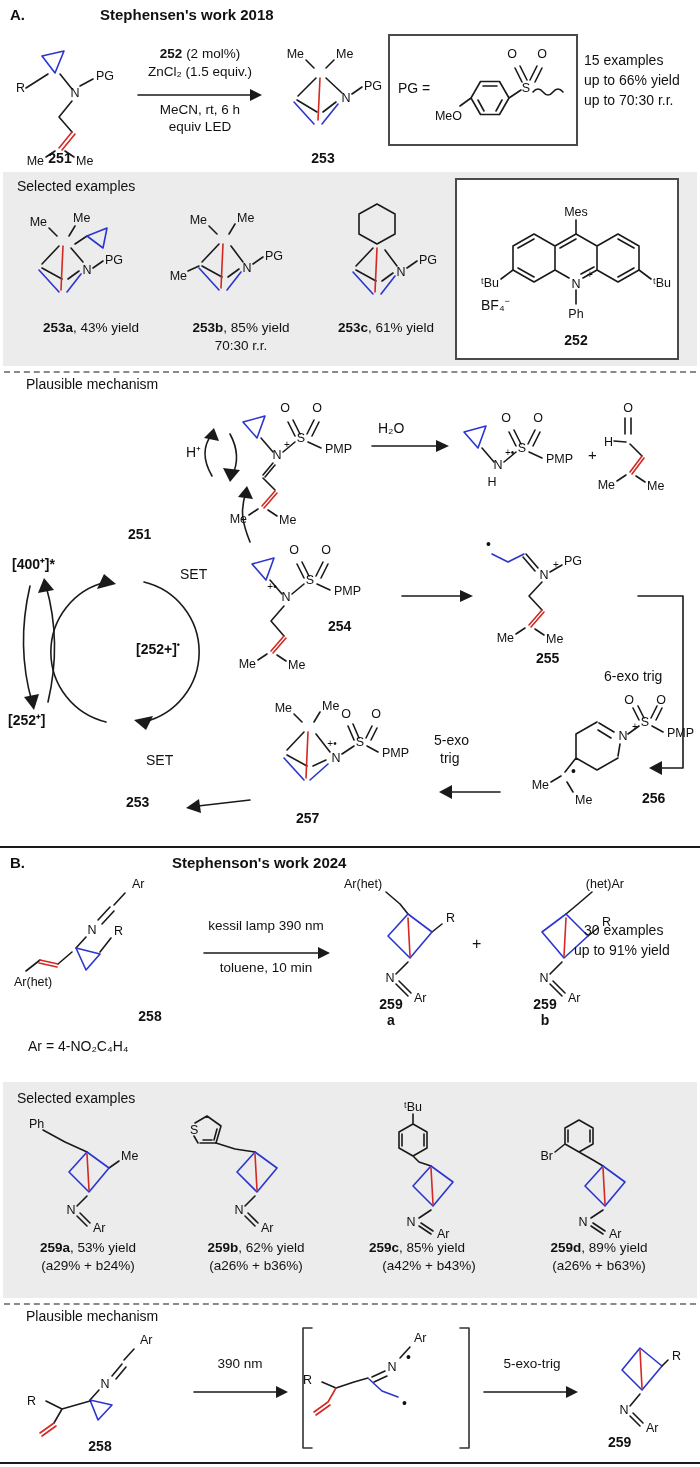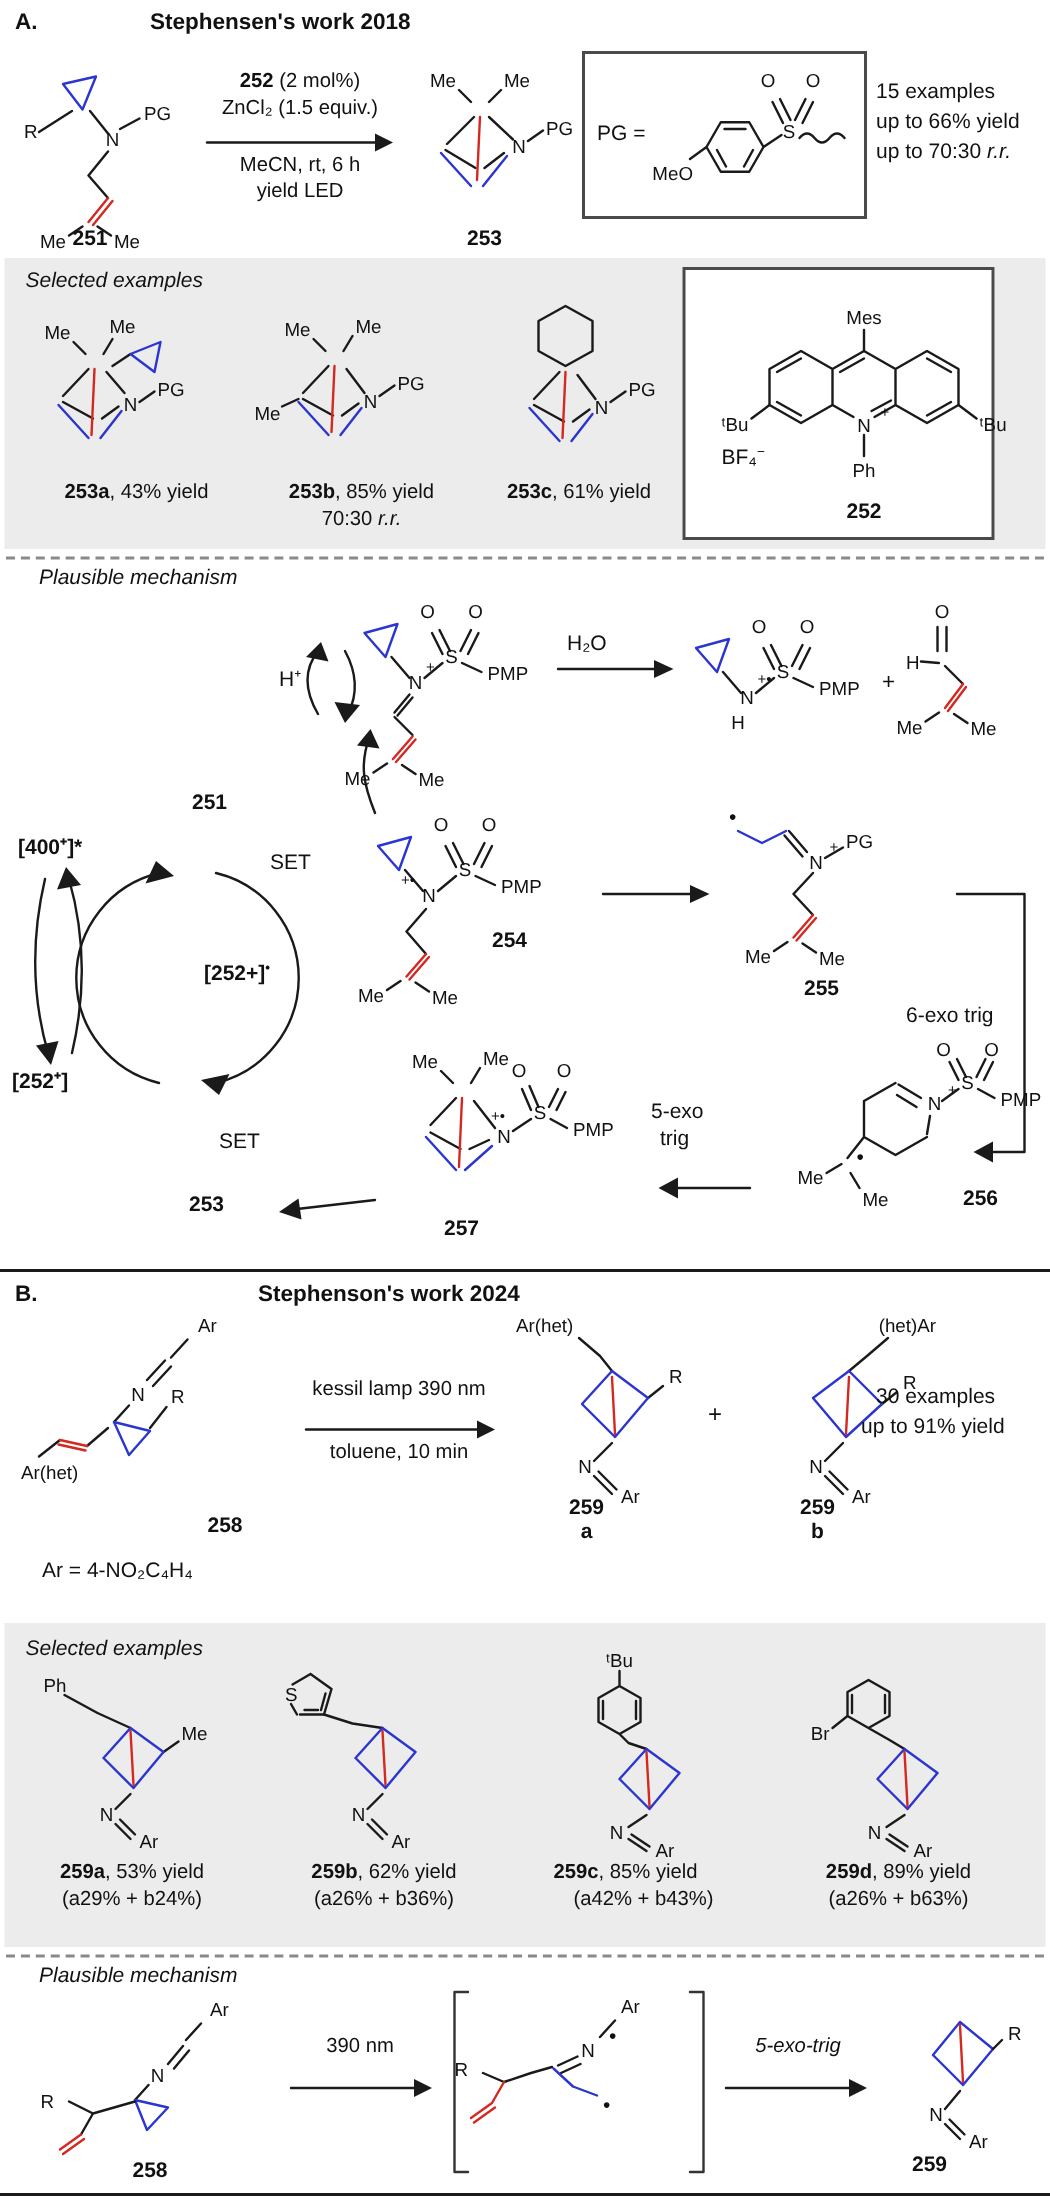--- a/index.html
+++ b/index.html
@@ -1,21 +1,21 @@
 <!DOCTYPE html>
 <html style="--red: #d42820; --blue: #2b35cf; --panel: #ececec;"><head>
 <meta charset="utf-8">
 <style>
   *{margin:0;padding:0;box-sizing:border-box}
   body{background:#fff;font-family:"Liberation Sans",sans-serif;color:#111}
   #fig{position:relative;width:700px;height:1467px;background:#fff;overflow:hidden}
   .abs{position:absolute}
   .t{font-size:14px;line-height:1.2;white-space:nowrap}
   .b{font-weight:700}
-  .i{font-style:italic}
+  .i{}
   .title{font-size:15px;font-weight:700;white-space:nowrap}
   .num{font-size:14px;font-weight:700;white-space:nowrap}
   .cap{font-size:13.5px;text-align:center;white-space:nowrap}
   .ctr{text-align:center}
   .panel{position:absolute;background:var(--panel)}
   .boxed{position:absolute;border:2px solid #4a4a4a;background:#fff}
   .dashed{position:absolute;border-top:2px dashed #8a8a8a;height:0}
   .solid{position:absolute;border-top:2px solid #1a1a1a;height:0}
   .sup{vertical-align:super;font-size:9px}
   svg{overflow:visible;display:block}
@@ -49,21 +49,21 @@
   </svg>
   <div class="abs num ctr" style="left:25px;top:150px;width:70px">251</div>
 
   <div class="abs cap" style="left:130px;top:46px;width:140px"><span class="b">252</span><span> (2 mol%)</span></div>
   <div class="abs cap" style="left:130px;top:64px;width:140px">ZnCl₂ (1.5 equiv.)</div>
   <svg class="abs" style="left:136px;top:84px" width="130" height="22">
     <line class="bond" x1="2" y1="11" x2="114" y2="11"></line>
       <polygon class="ah" points="114,5 126,11 114,17"></polygon>
   </svg>
   <div class="abs cap" style="left:130px;top:102px;width:140px">MeCN, rt, 6 h</div>
-  <div class="abs cap" style="left:130px;top:119px;width:140px">yield LED</div>
+  <div class="abs cap" style="left:130px;top:119px;width:140px">equiv LED</div>
 
   <svg class="abs" style="left:266px;top:36px" width="120" height="118">
     <g>
       <path class="bond" d="M48,32 L40,24 M60,32 L68,24 M50,42 L32,60 M60,42 L76,57 M31,64 L51,76 M57,76 L70,66 M86,58 L96,51"></path>
       <path class="bond bred" d="M54,42 L52,84"></path>
       <path class="bond bblue" d="M28,66 L48,88 M56,88 L72,68"></path>
     </g>
     <text x="38" y="22" text-anchor="end">Me</text>
     <text x="70" y="22">Me</text>
     <text x="80" y="66" text-anchor="middle">N</text>
@@ -125,21 +125,21 @@
       <g>
         <path class="bond" d="M56,52 L74,42 L74,22 L56,12 L38,22 L38,42 Z M52,56 L35,74 M64,58 L76,74 M35,78 L55,89 M61,89 L72,81 M86,76 L96,69"></path>
         <path class="bond bred" d="M56,56 L54,100"></path>
         <path class="bond bblue" d="M32,80 L52,102 M60,102 L74,84"></path>
       </g>
       <text x="80" y="84" text-anchor="middle">N</text>
       <text x="98" y="72">PG</text>
     </svg>
     <div class="abs cap" style="left:303px;top:148px;width:160px"><span class="b">253c</span><span>, 61% yield</span></div>
 
-    <div class="boxed" style="left:452px;top:6px;width:208px;height:182px">
+    <div class="boxed" style="left:452px;top:6px;width:224px;height:182px">
       <svg class="abs" style="left:0;top:2px" width="238" height="150">
         <g>
           <path class="bond" d="M56,64 L77,52 L98,64 L98,88 L77,100 L56,88 Z M140,64 L161,52 L182,64 L182,88 L161,100 L140,88 Z M98,64 L119,52 M119,52 L140,64 M98,88 L112,96 M140,88 L126,96"></path>
           <path class="bond" d="M61,66 L77,57 M61,86 L77,95 M177,66 L161,57 M177,86 L161,95 M103,66 L119,57 M124,92 L137,85"></path>
           <path class="bond" d="M119,52 L119,38 M119,108 L119,122 M56,88 L44,97 M182,88 L194,97"></path>
         </g>
         <text x="119" y="34" text-anchor="middle">Mes</text>
         <text x="119" y="106" text-anchor="middle">N</text>
         <text x="130" y="96" class="smt">+</text>
         <text x="119" y="136" text-anchor="middle">Ph</text>

